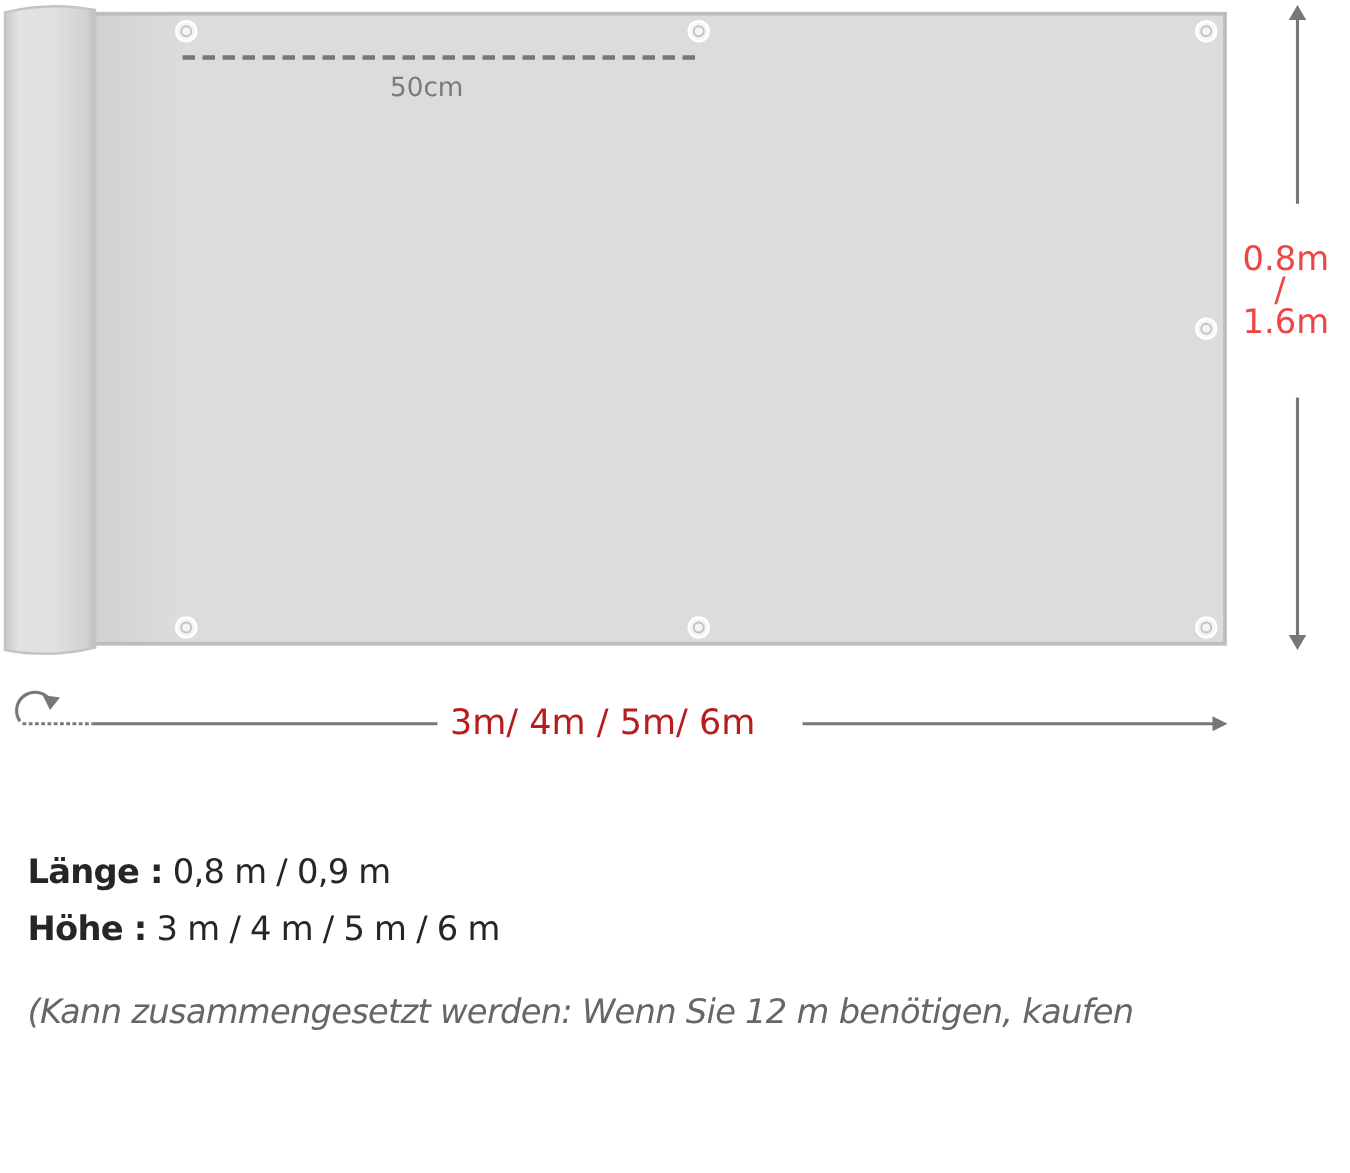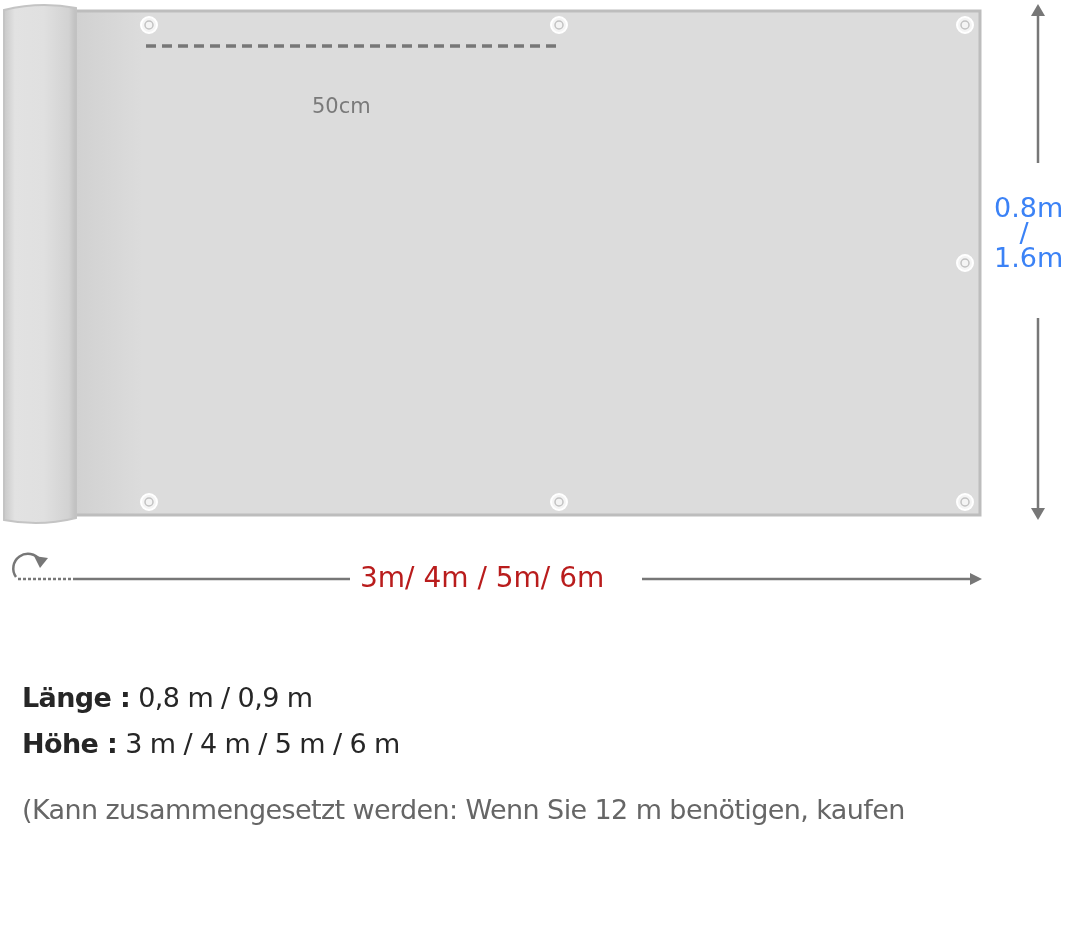--- a/index.html
+++ b/index.html
@@ -1,26 +1,26 @@
 <!DOCTYPE html>
 <html><head>
 <meta charset="utf-8">
 <style>
   html, body { margin: 0; padding: 0; background: #ffffff; }
   body { width: 1080px; height: 938px; position: relative; overflow: hidden; font-family: "DejaVu Sans", "Liberation Sans", sans-serif; }
   .diagram { position: absolute; left: 0; top: 0; width: 1080px; height: 620px; }
-  .dim-label { position: absolute; color: #3b82f6; font-family: "DejaVu Sans", sans-serif; }
-  .label-50cm { left: 312px; top: 58px; font-size: 21px; color: #7a7a7a; margin-top: 36px; }
+  .dim-label { position: absolute; color: #ef4444; font-family: "DejaVu Sans", sans-serif; }
+  .label-50cm { left: 312px; top: 58px; font-size: 21px; color: #7a7a7a; }
   .label-height { left: 994px; top: 192px; font-size: 27px; line-height: 32px; text-align: center; width: 60px; }
   .label-height span { display: block; }
   .label-length { left: 354px; top: 561px; font-size: 28px; color: #b91c1c; white-space: nowrap; background: #fff; padding: 0 6px; }
   .specs { position: absolute; left: 22px; top: 675px; width: 1058px; font-family: "DejaVu Sans", sans-serif; color: #262626; }
   .spec-line { font-size: 27px; line-height: 46px; white-space: nowrap; letter-spacing: -0.6px; }
   .spec-line b { font-weight: bold; }
-  .note { margin-top: 22px; color: #666666; font-size: 27px; line-height: 41px; letter-spacing: -0.6px; }
+  .note { margin-top: 22px; color: #666666; font-size: 27px; line-height: 41px; letter-spacing: -0.6px; font-style: italic; }
 </style>
 </head>
 <body>
 
 <div class="diagram">
   <svg width="1080" height="620" viewBox="0 0 1080 620">
     <defs>
       <linearGradient id="rollGrad" x1="0" x2="1" y1="0" y2="0">
         <stop offset="0" stop-color="#c9c9c9"></stop>
         <stop offset="0.15" stop-color="#e2e2e2"></stop>

